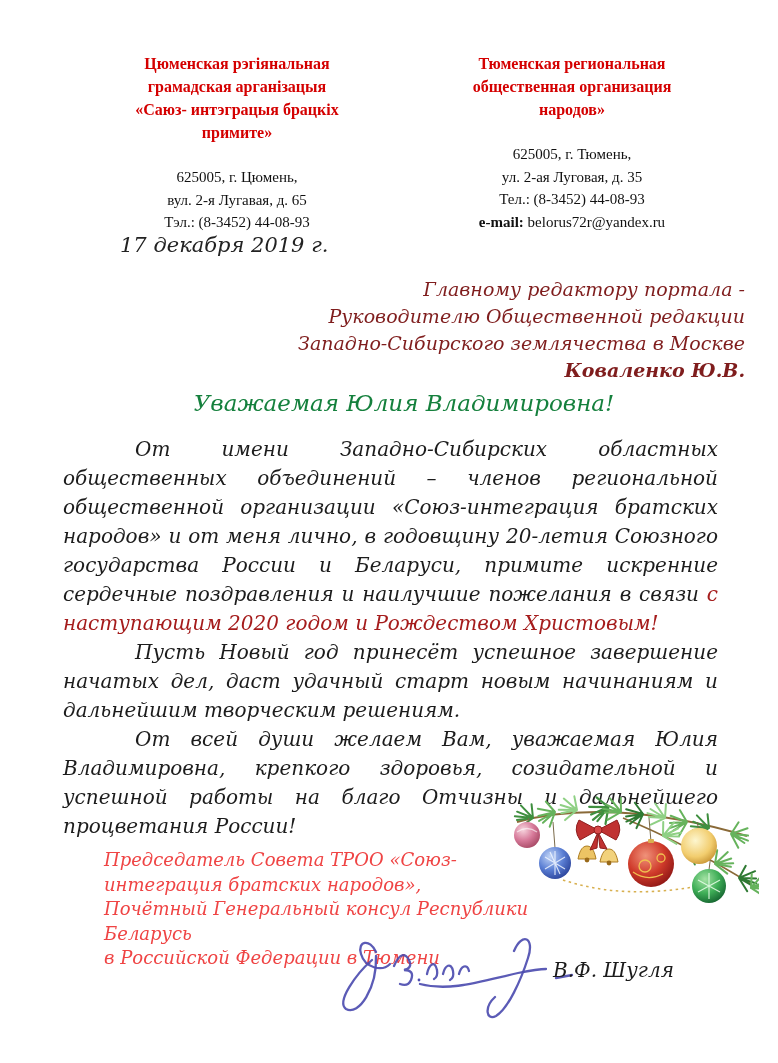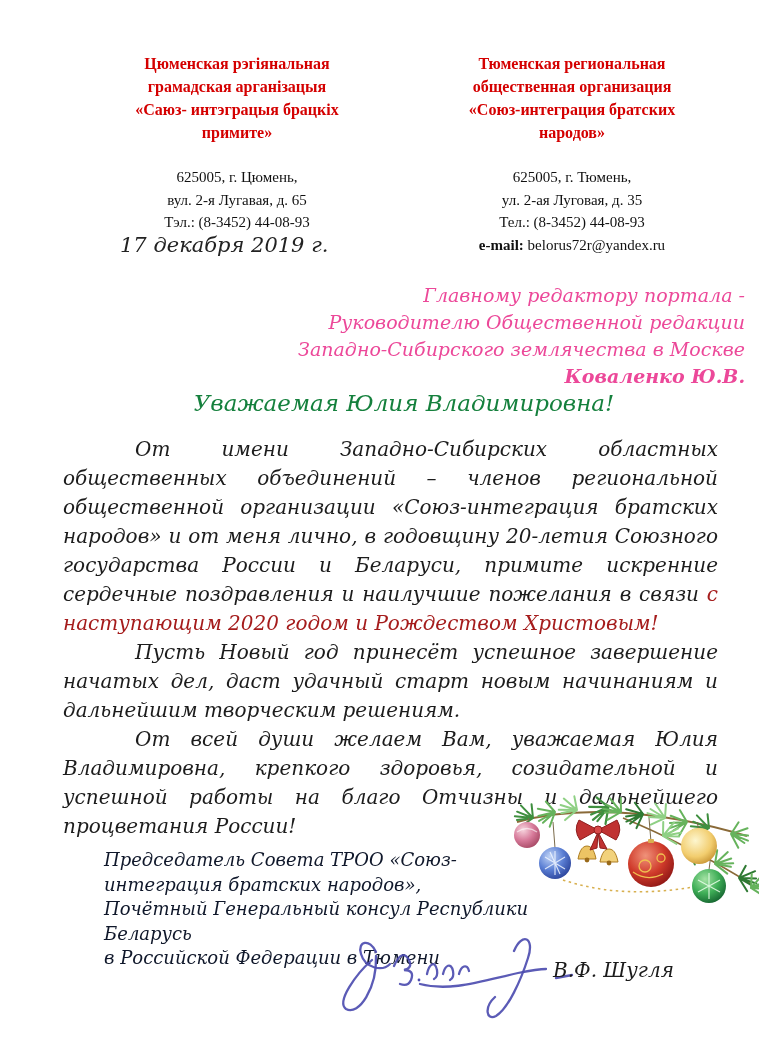--- a/index.html
+++ b/index.html
@@ -20,24 +20,24 @@
   }
   .org-address{margin-top:22px;font-size:15px;line-height:22.5px;color:#111;}
   .org-address b{font-weight:bold;}
   
   .date{
     position:absolute;left:120px;top:233px;
     font-family:"DejaVu Serif",serif;font-style:italic;font-size:21px;color:#222;
   }
   
   .addressee{
-    position:absolute;right:33px;top:282px;width:480px;
+    position:absolute;right:33px;top:276px;width:480px;
     text-align:right;
     font-family:"DejaVu Serif",serif;font-style:italic;
-    font-size:19px;line-height:27px;color:#ec4899;
+    font-size:19px;line-height:27px;color:#7f1d1d;
   }
   .addressee .bold{font-weight:bold;}
   
   .salutation{
     position:absolute;left:63px;top:390px;width:682px;
     text-align:center;
     font-family:"DejaVu Serif",serif;font-style:italic;
     font-size:23px;color:#15803d;
   }
   
@@ -46,21 +46,21 @@
     font-family:"DejaVu Serif",serif;font-style:italic;
     font-size:20px;line-height:29px;color:#1c1c1c;
     text-align:justify;
   }
   .body p{margin:0;text-indent:72px;}
   .red-inline{color:#a51c1c;}
   
   .sig-block{
     position:absolute;left:104px;top:848px;width:470px;
     font-family:"DejaVu Serif",serif;font-style:italic;
-    font-size:18px;line-height:24.5px;color:#0f172a;
+    font-size:18px;line-height:24.5px;color:#ef4444;
   }
   .sig-name{
     position:absolute;left:553px;top:958px;
     font-family:"DejaVu Serif",serif;font-style:italic;
     font-size:20px;color:#1c1c1c;
   }
   
   .decoration{position:absolute;left:503px;top:788px;width:256px;height:120px;}
   .signature-svg{position:absolute;left:332px;top:918px;width:250px;height:102px;}
 </style>
@@ -80,21 +80,20 @@
       <div>625005, г. Цюмень,</div>
       <div>вул. 2-я Лугавая, д. 65</div>
       <div>Тэл.: (8-3452) 44-08-93</div>
     </div>
   </div>
 
   <div class="org org-right">
     <div class="org-name">
       <div>Тюменская региональная</div>
       <div>общественная организация</div>
-      <div>«Союз-интеграция братских</div>
       <div>народов»</div>
     </div>
     <div class="org-address">
       <div>625005, г. Тюмень,</div>
       <div>ул. 2-ая Луговая, д. 35</div>
       <div>Тел.: (8-3452) 44-08-93</div>
       <div><b>e-mail:</b> <span>belorus72r@yandex.ru</span></div>
     </div>
   </div>
 

